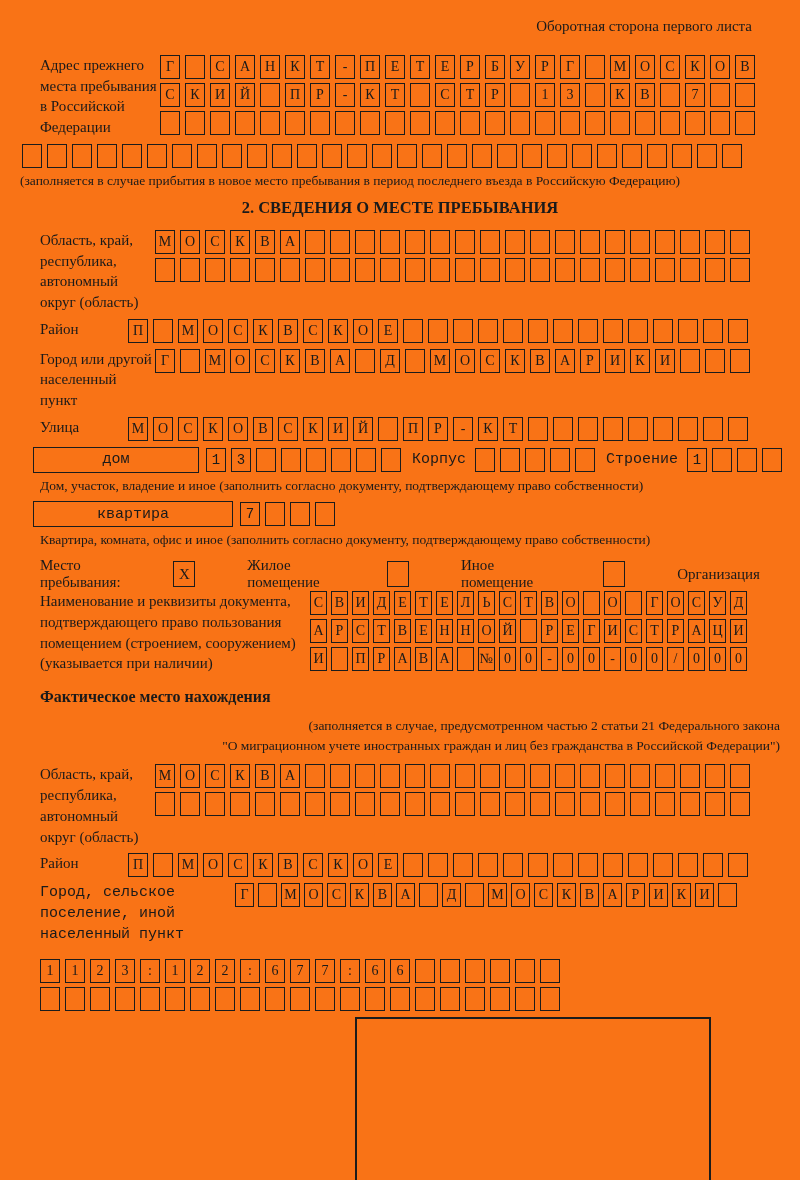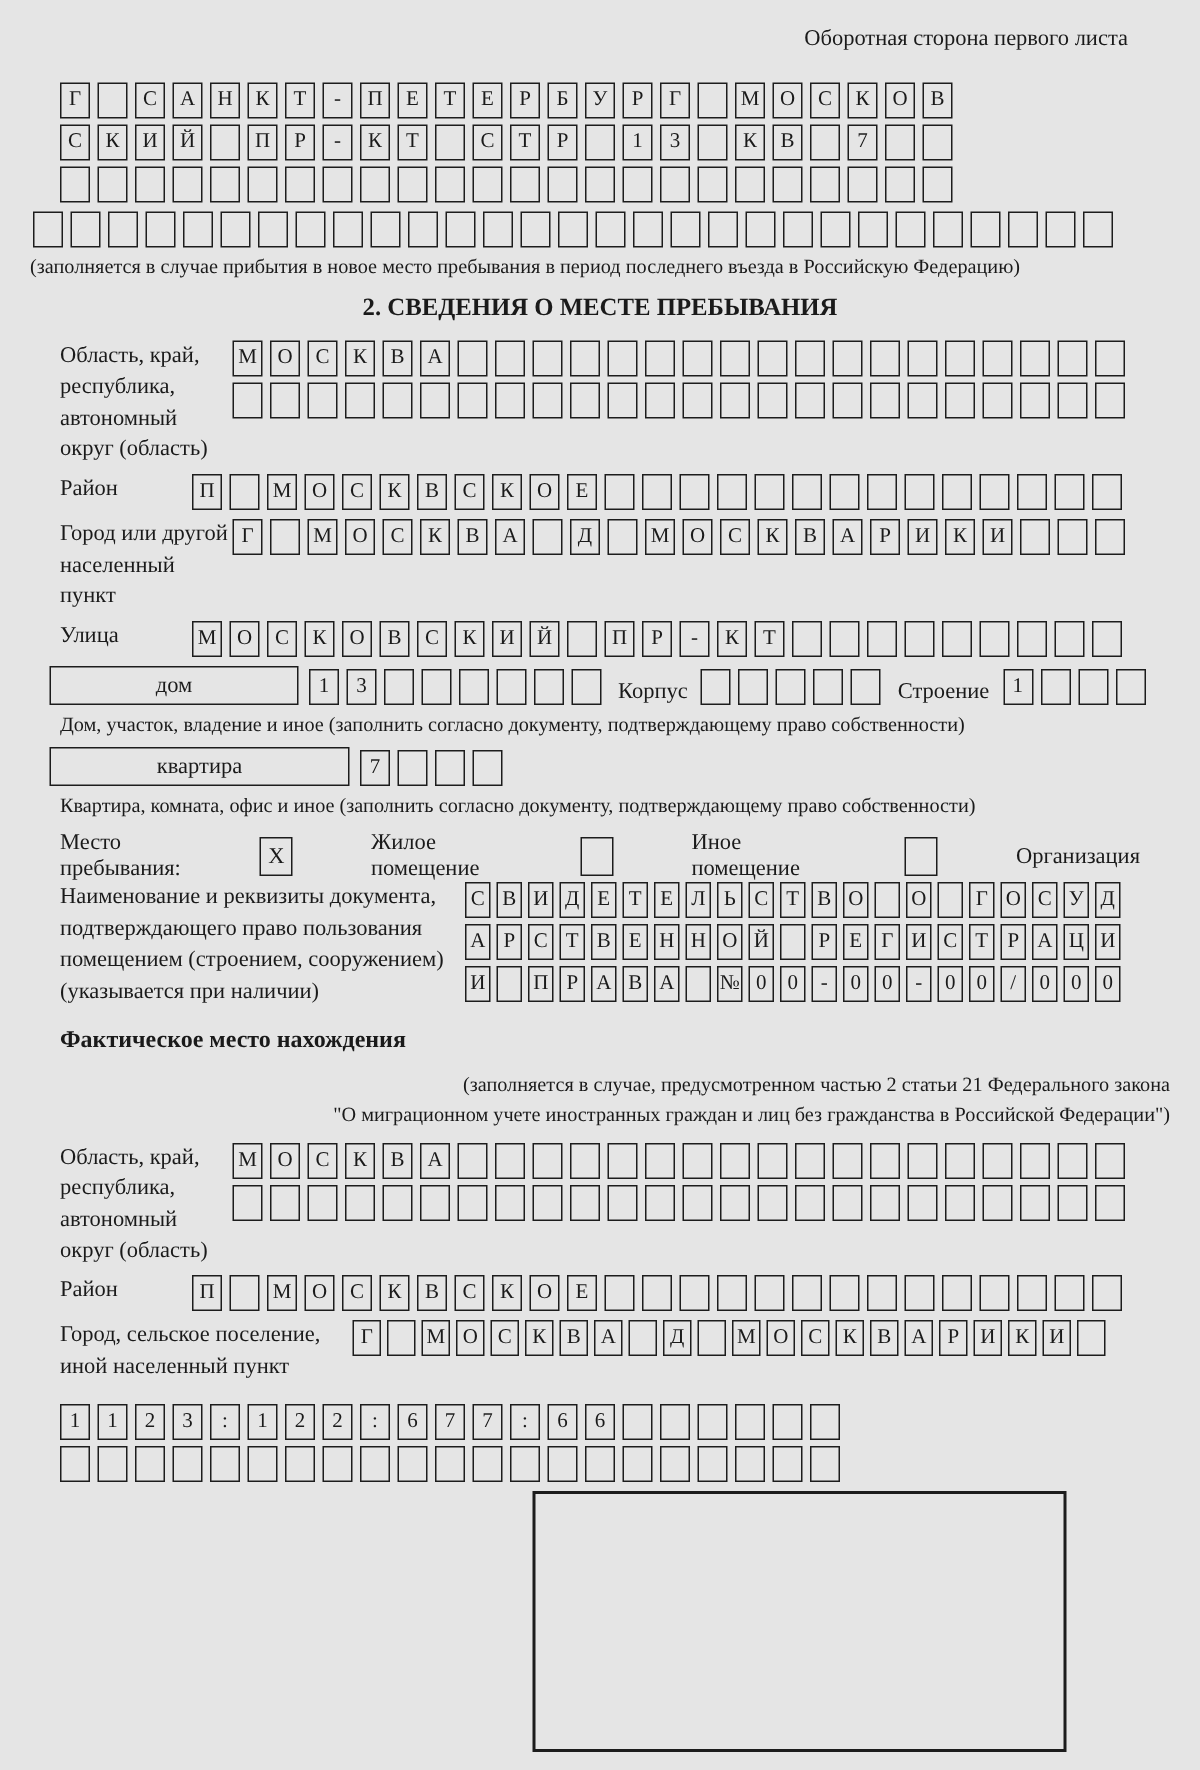--- a/index.html
+++ b/index.html
@@ -1,39 +1,39 @@
 <!DOCTYPE html>
 <html><head>
 <meta charset="utf-8">
 <style>
   html,body{margin:0;padding:0;background:#fff;}
   .page{
     width:800px;height:1180px;box-sizing:border-box;
-    background:#e5e5e5;color:#1a1a1a;
+    background:#f97316;color:#1a1a1a;
     font-family:"Liberation Serif","DejaVu Serif",serif;
     padding:18px 40px 0 40px;overflow:hidden;position:relative;
   }
   .header-note{text-align:right;font-size:15px;padding-right:8px;}
   .field{display:flex;margin-bottom:6px;align-items:flex-start;}
   .flabel{flex:none;font-size:15px;line-height:1.38;}
   .cellcol{flex:1;}
   .cellrow{display:flex;margin-bottom:4px;}
   .cell{
     flex:none;width:20px;height:24px;box-sizing:border-box;
     border:1.5px solid #1c1c1c;margin-right:5px;
     display:flex;align-items:center;justify-content:center;
     font-size:14px;
   }
   .doc-cells .cell{width:17px;margin-right:4px;}
   .w22 .cell{width:19px;margin-right:4px;}
   .fullrow{margin-left:-18px;}
   .note{font-size:13.5px;text-align:left;margin:0 -20px 6px -20px;line-height:1.35;}
   .note-left{font-size:13.5px;margin:0 0 6px 0;line-height:1.35;}
   .sec-title{text-align:center;font-weight:bold;font-size:16.5px;margin:8px 0 12px 0;}
-  .inline-row{display:flex;align-items:flex-end;margin-left:-7px;margin-bottom:4px;}
+  .inline-row{display:flex;align-items:center;margin-left:-7px;margin-bottom:4px;font-family:Liberation Mono, monospace;}
   .big-box{height:26px;box-sizing:border-box;border:1.5px solid #1c1c1c;
     display:flex;align-items:center;justify-content:center;font-size:15px;flex:none;margin-right:7px;}
   .house-box{width:166px;}
   .apt-box{width:200px;}
   .mini-label{font-size:15px;margin:0 9px 0 6px;flex:none;}
   .cb{flex:none;width:22px;height:26px;box-sizing:border-box;border:1.5px solid #1c1c1c;
     display:flex;align-items:center;justify-content:center;font-size:15px;margin:0 12px;}
   .stay-row{display:flex;align-items:center;margin-top:8px;font-size:15px;gap:40px;}
   .stay-note{font-size:13.5px;margin:2px 0 8px 150px;width:420px;text-align:center;}
   .fact-title{text-align:left;font-weight:bold;font-size:16px;margin:14px 0 10px 0;}
@@ -43,20 +43,21 @@
   .mb0{margin-bottom:0;}
 </style>
 </head>
 <body>
 
 <div class="page">
 
   <div class="header-note">Оборотная сторона первого листа</div>
 
   <div class="field" style="margin-top:20px;">
+    <div class="flabel" style="width:120px;">Адрес прежнего места пребывания в Российской Федерации</div>
     <div class="cellcol">
       <div class="cellrow">
           <div class="cell">Г</div>
           <div class="cell"></div>
           <div class="cell">С</div>
           <div class="cell">А</div>
           <div class="cell">Н</div>
           <div class="cell">К</div>
           <div class="cell">Т</div>
           <div class="cell">-</div>
@@ -529,21 +530,21 @@
         <div class="cell"></div>
         <div class="cell"></div>
         <div class="cell"></div>
         <div class="cell"></div>
         <div class="cell"></div>
         <div class="cell"></div>
       </div>
   </div>
 
   <div class="field">
-    <div class="flabel" style="width:195px;">Город, сельское поселение, иной населенный пункт</div>
+    <div class="flabel" style="width:195px;font-family:Liberation Mono, monospace;">Город, сельское поселение, иной населенный пункт</div>
     <div class="cellrow mb0 w22">
         <div class="cell">Г</div>
         <div class="cell"></div>
         <div class="cell">М</div>
         <div class="cell">О</div>
         <div class="cell">С</div>
         <div class="cell">К</div>
         <div class="cell">В</div>
         <div class="cell">А</div>
         <div class="cell"></div>

